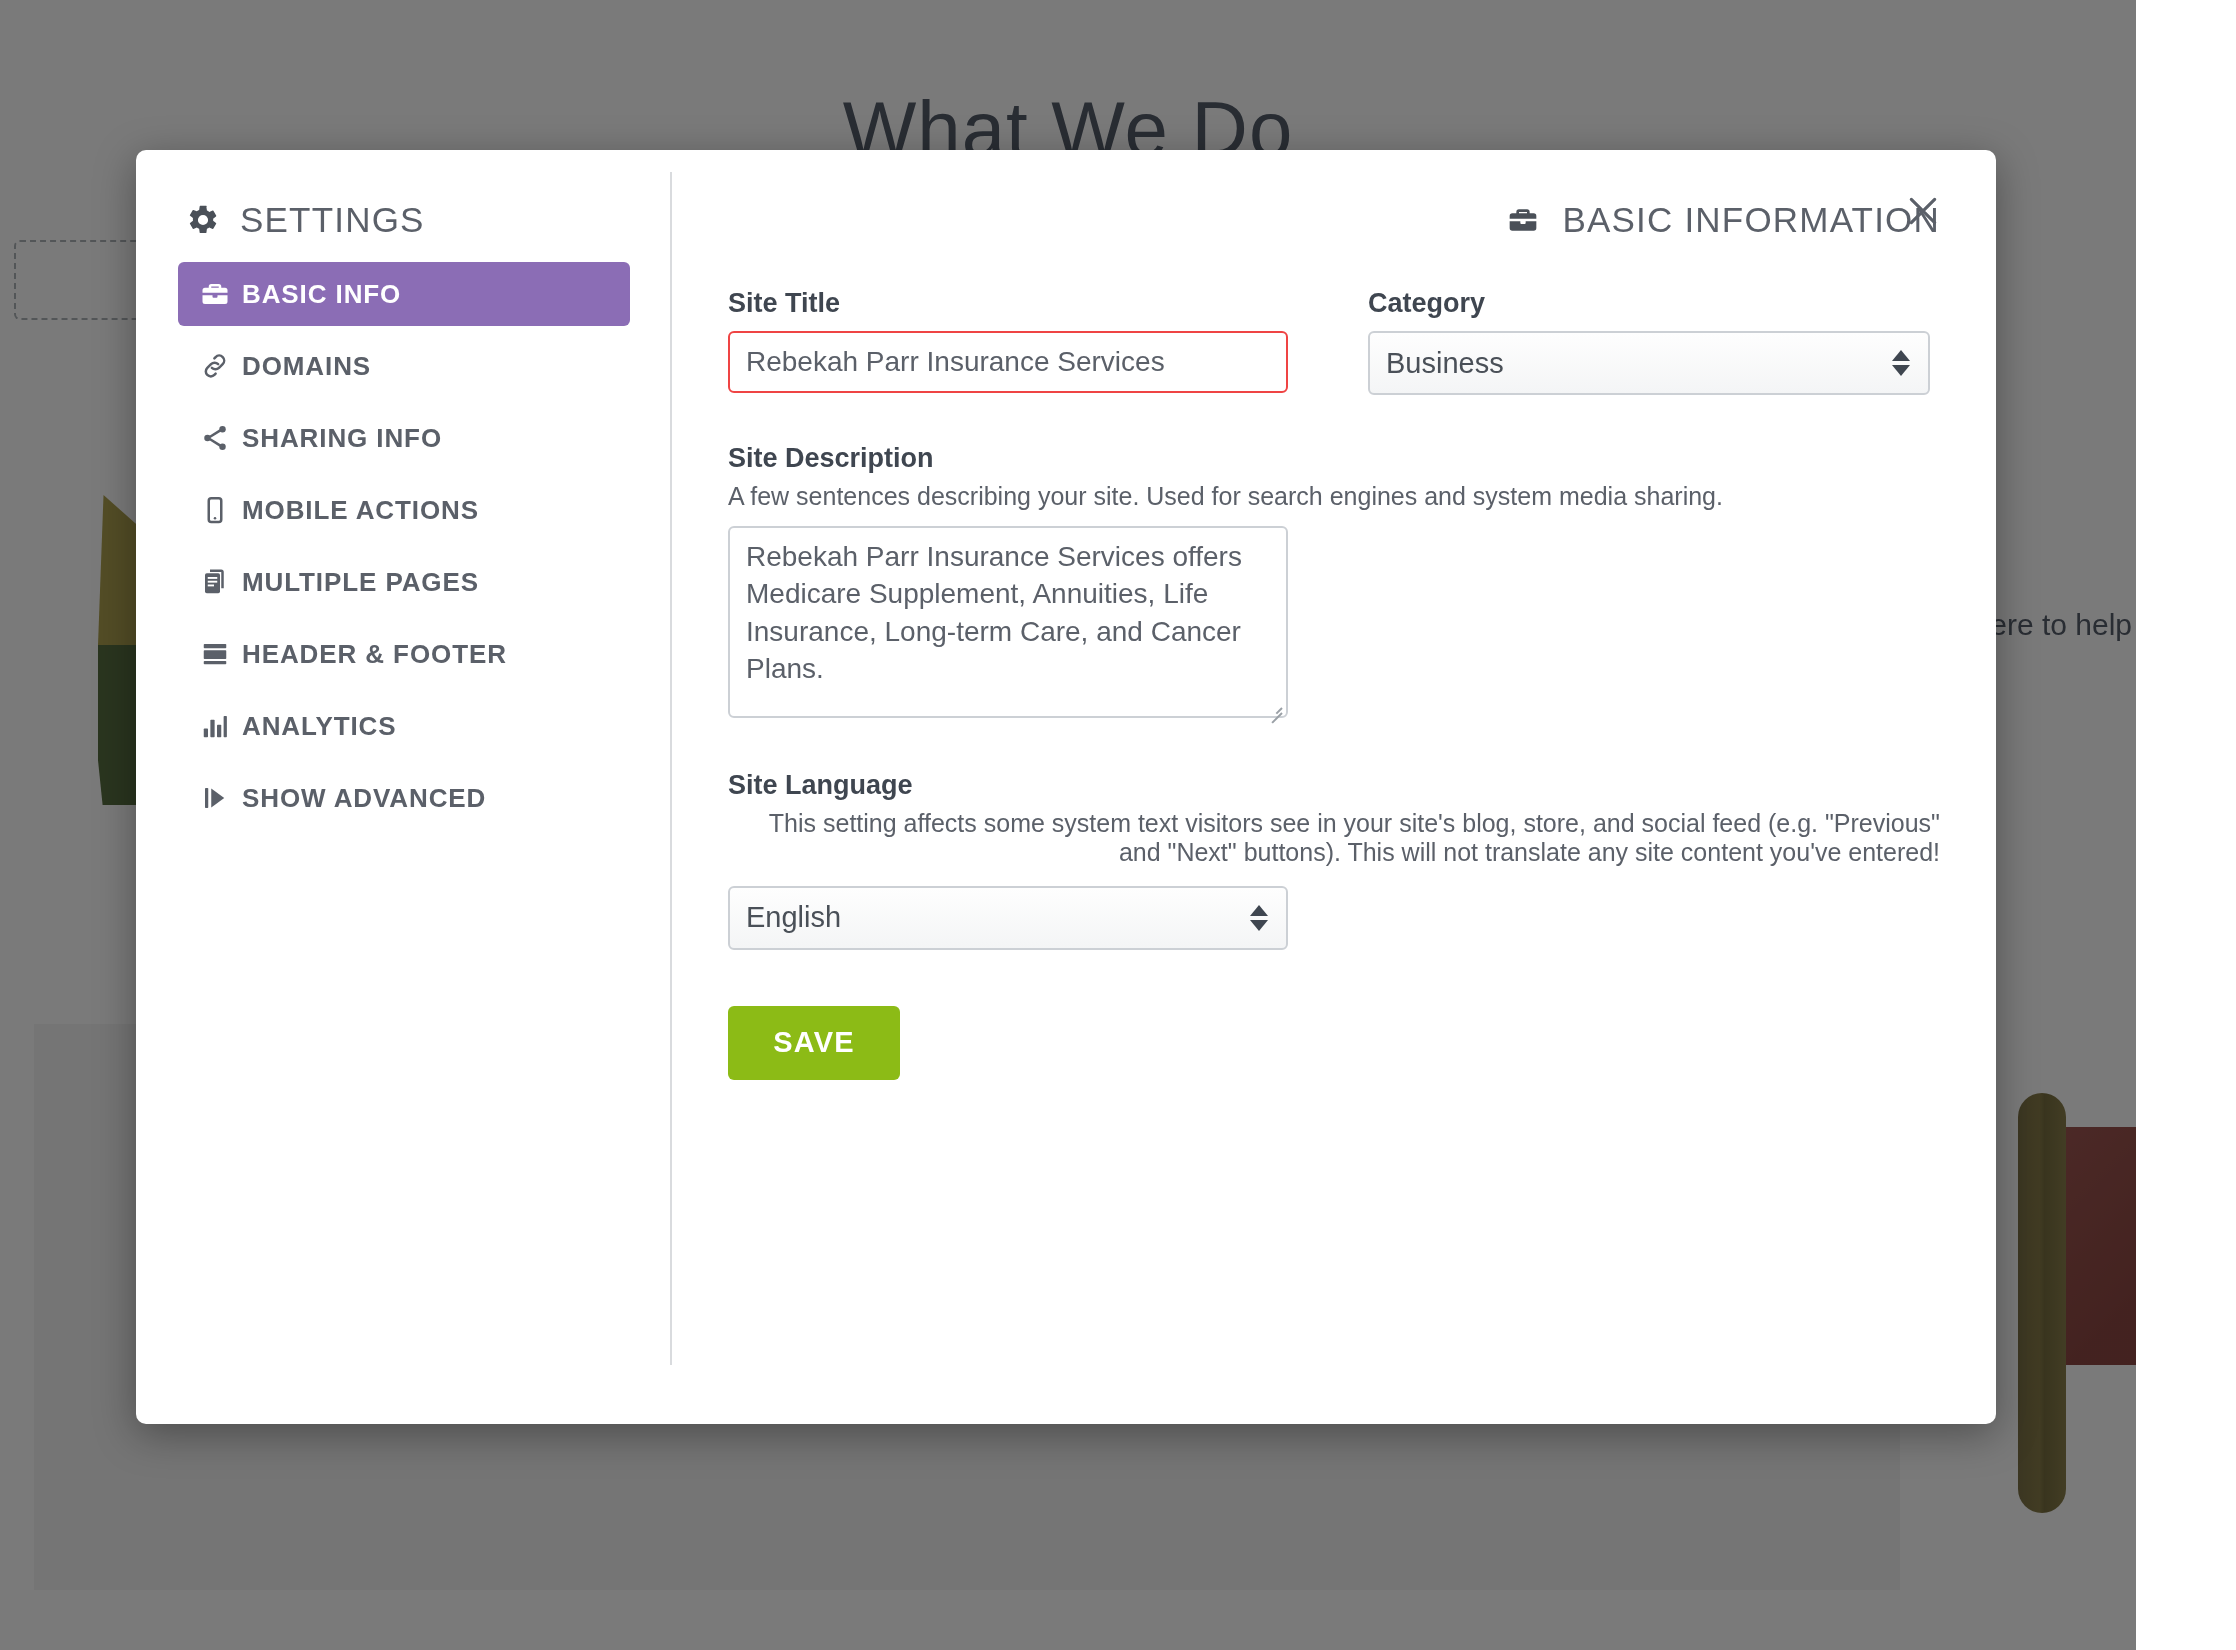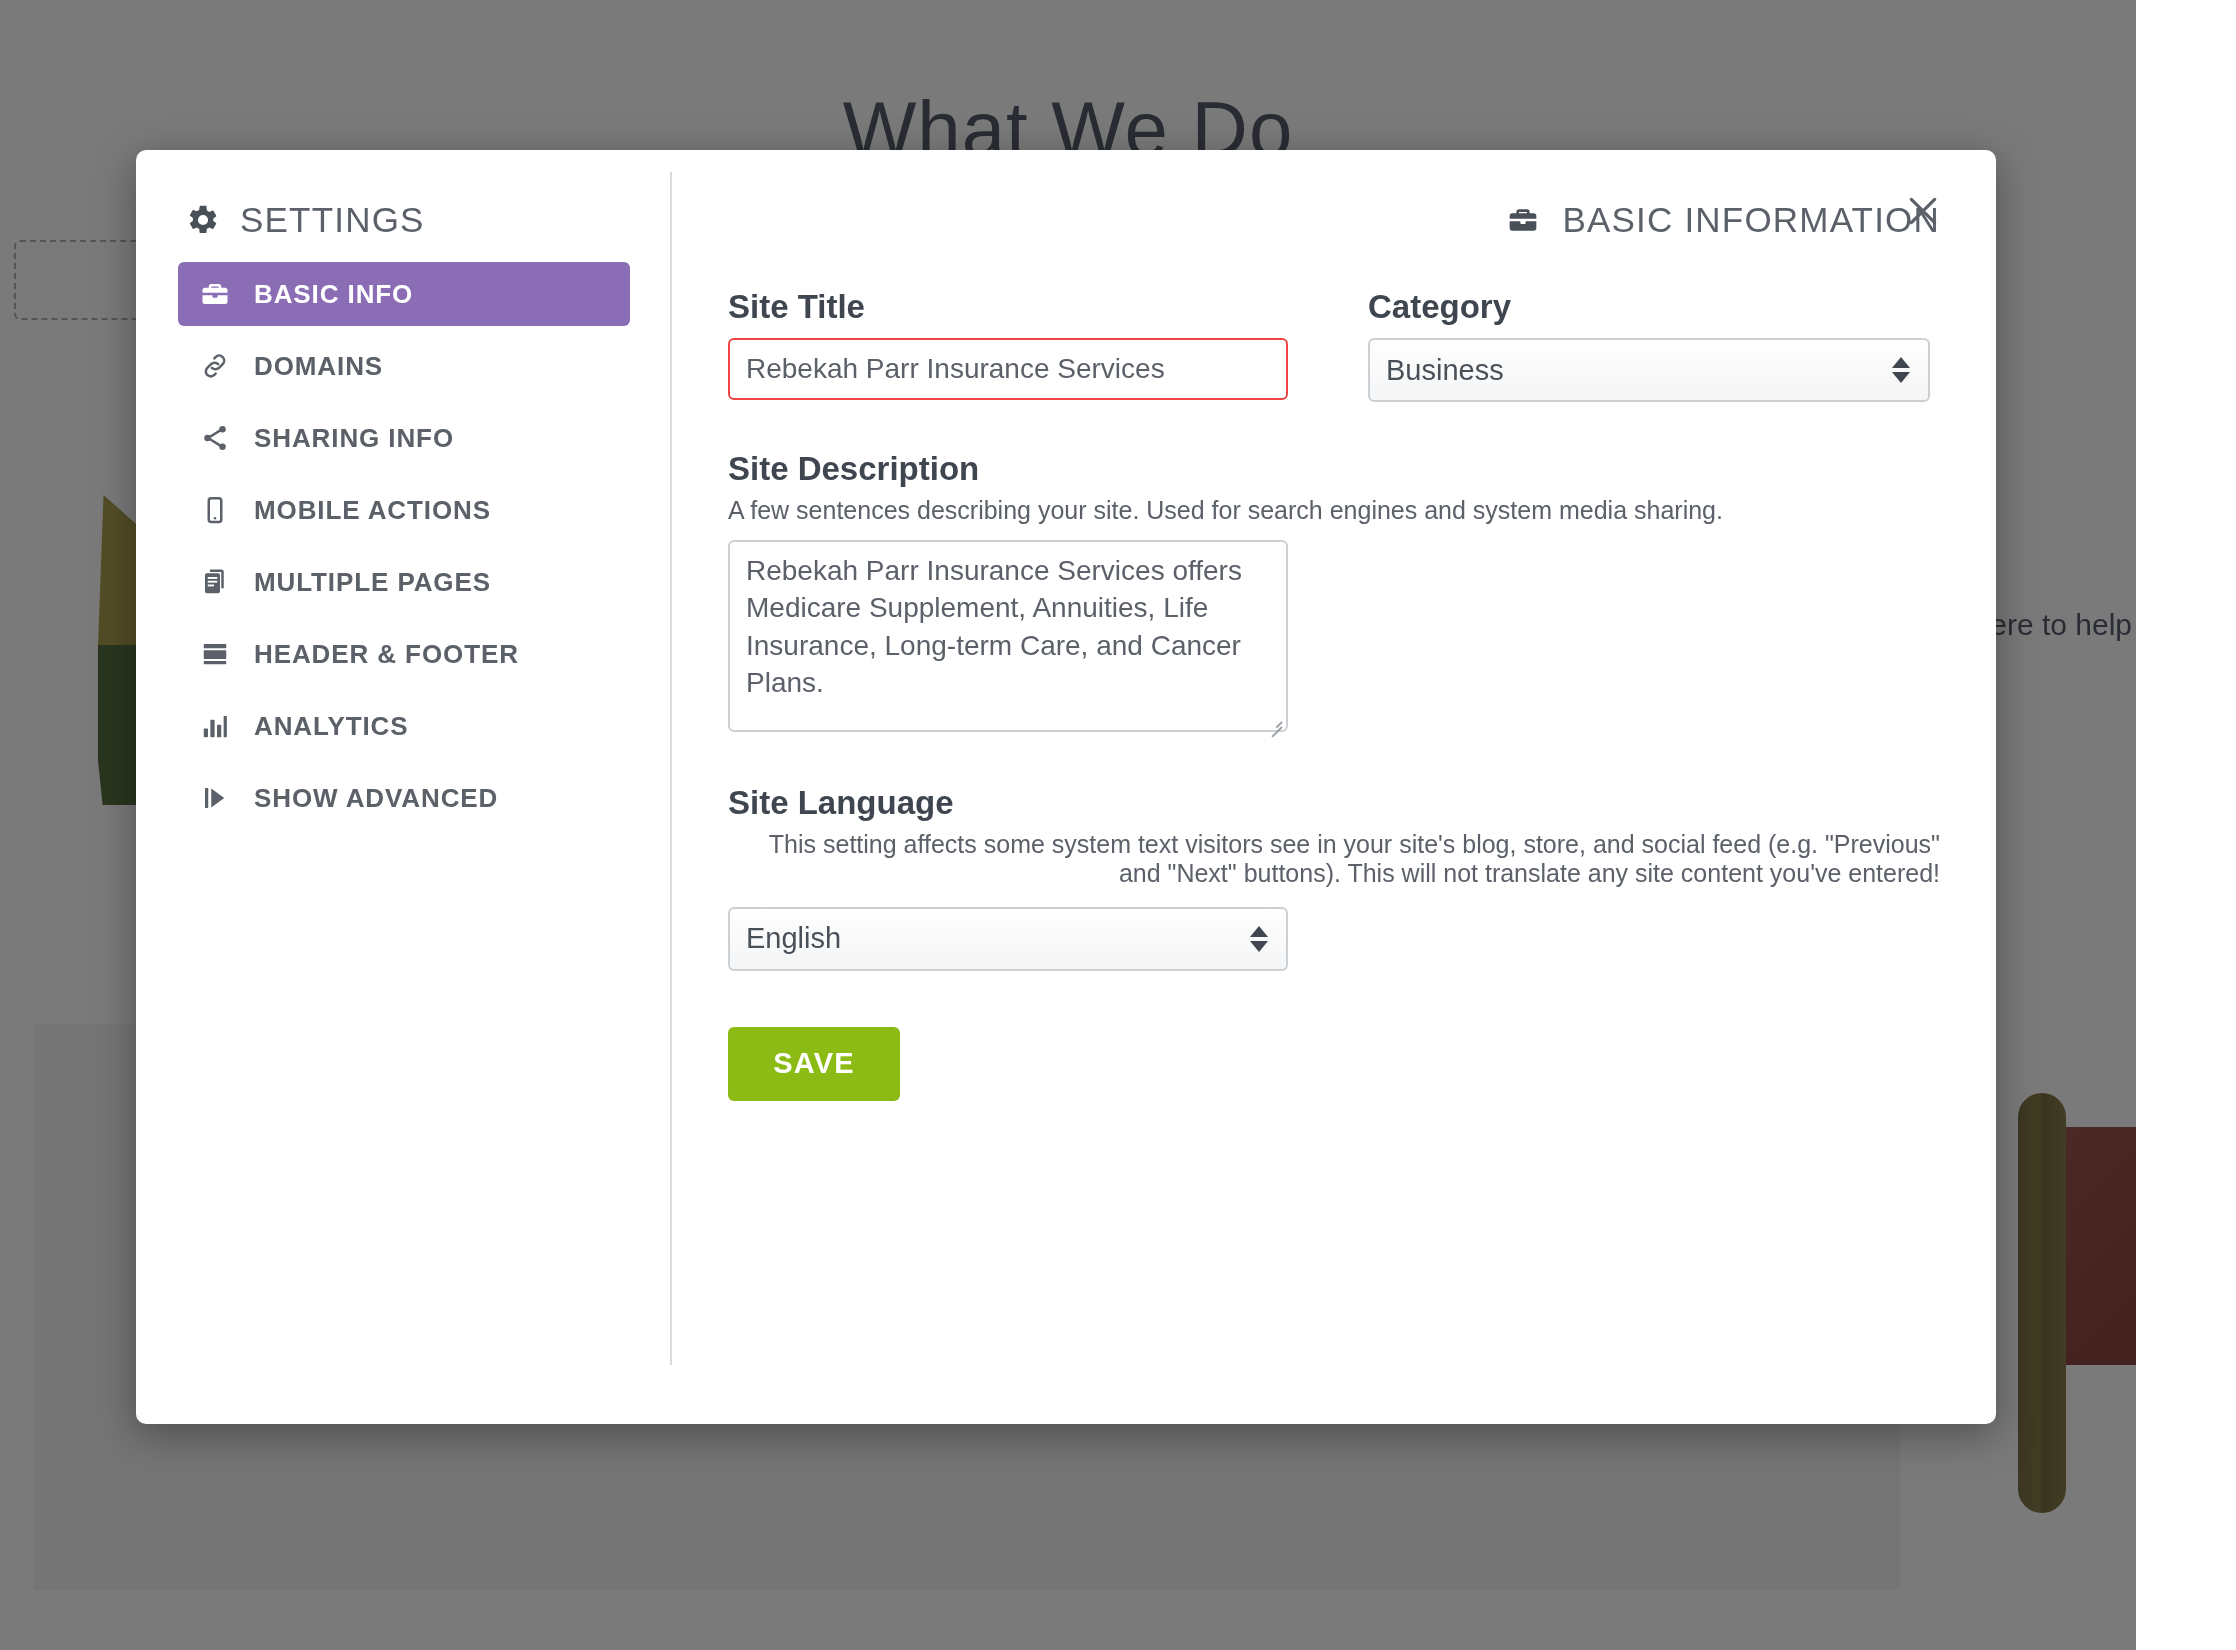--- a/index.html
+++ b/index.html
@@ -142,21 +142,21 @@
   }
   .settings-head .label {
     font-size: 35px;
     font-weight: 400;
     letter-spacing: 1.2px;
     color: #5b6069;
   }
   .nav-item {
     display: flex;
     align-items: center;
-    gap: 22px;
+    gap: 10px;
     height: 64px;
     padding: 0 20px;
     border-radius: 6px;
     margin-bottom: 8px;
     cursor: pointer;
     color: #5b6069;
   }
   .nav-item .nav-label {
     font-size: 26px;
     font-weight: 700;
@@ -203,21 +203,21 @@
   .form-row {
     display: flex;
     gap: 80px;
     margin-top: 48px;
   }
   .field { display: flex; flex-direction: column; }
   .field.col-a { width: 560px; }
   .field.col-b { width: 562px; }
 
   .field-label {
-    font-size: 33px;
+    font-size: 27px;
     font-weight: 700;
     color: #3f4650;
     margin-bottom: 12px;
   }
   .field-help {
     font-size: 25px;
     font-weight: 400;
     color: #5b6069;
     line-height: 1.18;
     margin: -4px 0 14px 0;

